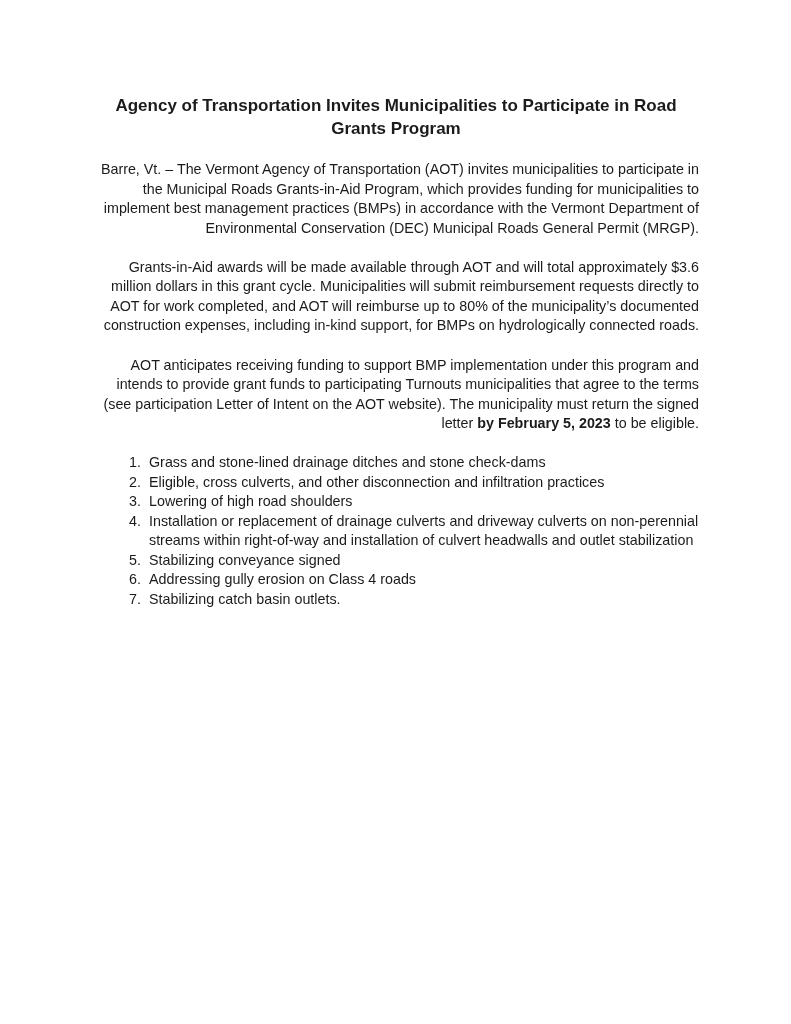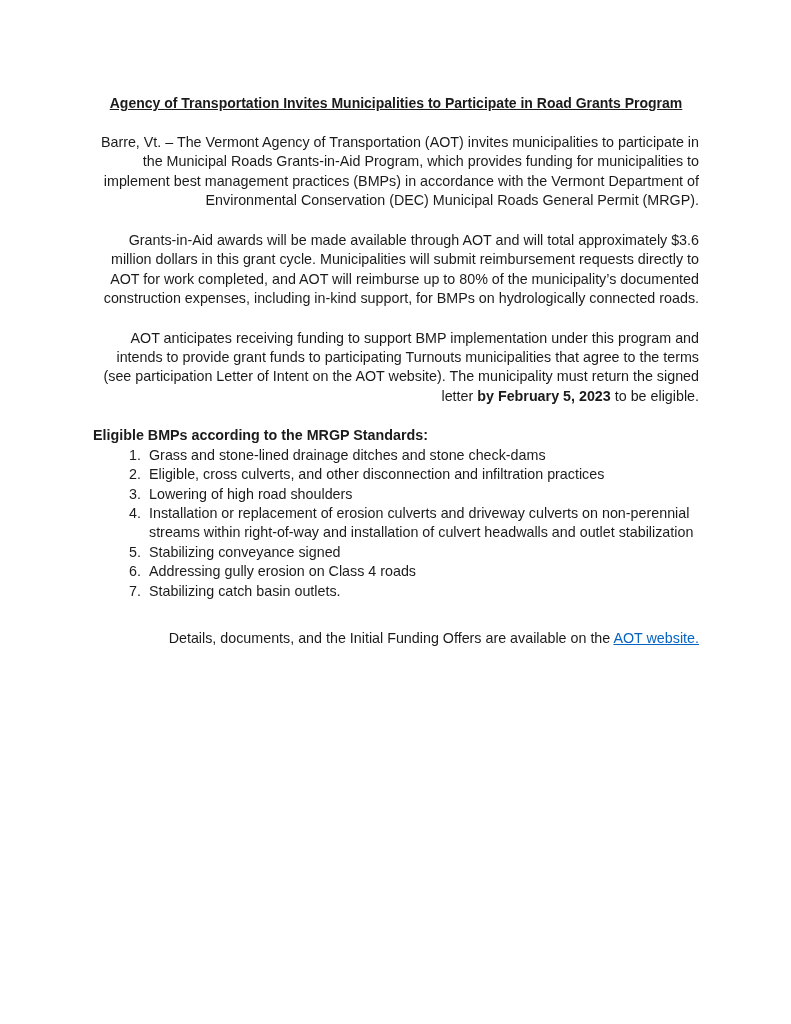--- a/index.html
+++ b/index.html
@@ -13,26 +13,25 @@
     width: 791px;
     height: 1024px;
     background: #ffffff;
     padding: 94px 92px 40px 93px;
     color: #1b1b1b;
     font-size: 14.3px;
     line-height: 1.36;
     overflow: hidden;
   }
   .doc-title {
-    font-size: 14px;
+    font-size: 17px;
     font-weight: bold;
     text-align: center;
     margin-bottom: 20px;
     letter-spacing: 0;
-    text-decoration: underline;
   }
   .para {
     margin-bottom: 20px;
     text-align: right;
   }
   .list-heading {
     font-weight: bold;
     margin-bottom: 0;
   }
   ol.bmp-list {
@@ -58,27 +57,25 @@
 <div class="page">
 
   <h1 class="doc-title">Agency of Transportation Invites Municipalities to Participate in Road Grants Program</h1>
 
   <p class="para">Barre, Vt. – The Vermont Agency of Transportation (AOT) invites municipalities to participate in the Municipal Roads Grants-in-Aid Program, which provides funding for municipalities to implement best management practices (BMPs) in accordance with the Vermont Department of Environmental Conservation (DEC) Municipal Roads General Permit (MRGP).</p>
 
   <p class="para">Grants-in-Aid awards will be made available through AOT and will total approximately $3.6 million dollars in this grant cycle. Municipalities will submit reimbursement requests directly to AOT for work completed, and AOT will reimburse up to 80% of the municipality’s documented construction expenses, including in-kind support, for BMPs on hydrologically connected roads.</p>
 
   <p class="para"><span>AOT anticipates receiving funding to support BMP implementation under this program and intends to provide grant funds to participating Turnouts municipalities that agree to the terms (see participation Letter of Intent on the AOT website). The municipality must return the signed letter </span><strong>by February 5, 2023</strong><span> to be eligible.</span></p>
 
-  <p class="list-heading">Eligible BMPs according to the MRGP Standards:</p>
 
   <ol class="bmp-list">
     <li>Grass and stone-lined drainage ditches and stone check-dams</li>
     <li>Eligible, cross culverts, and other disconnection and infiltration practices</li>
     <li>Lowering of high road shoulders</li>
-    <li>Installation or replacement of erosion culverts and driveway culverts on non-perennial streams within right-of-way and installation of culvert headwalls and outlet stabilization</li>
+    <li>Installation or replacement of drainage culverts and driveway culverts on non-perennial streams within right-of-way and installation of culvert headwalls and outlet stabilization</li>
     <li>Stabilizing conveyance signed</li>
     <li>Addressing gully erosion on Class 4 roads</li>
     <li>Stabilizing catch basin outlets.</li>
   </ol>
 
-  <p class="para closing"><span>Details, documents, and the Initial Funding Offers are available on the </span><a href="#" class="doc-link">AOT website.</a></p>
 
 </div>
 
 </body></html>

